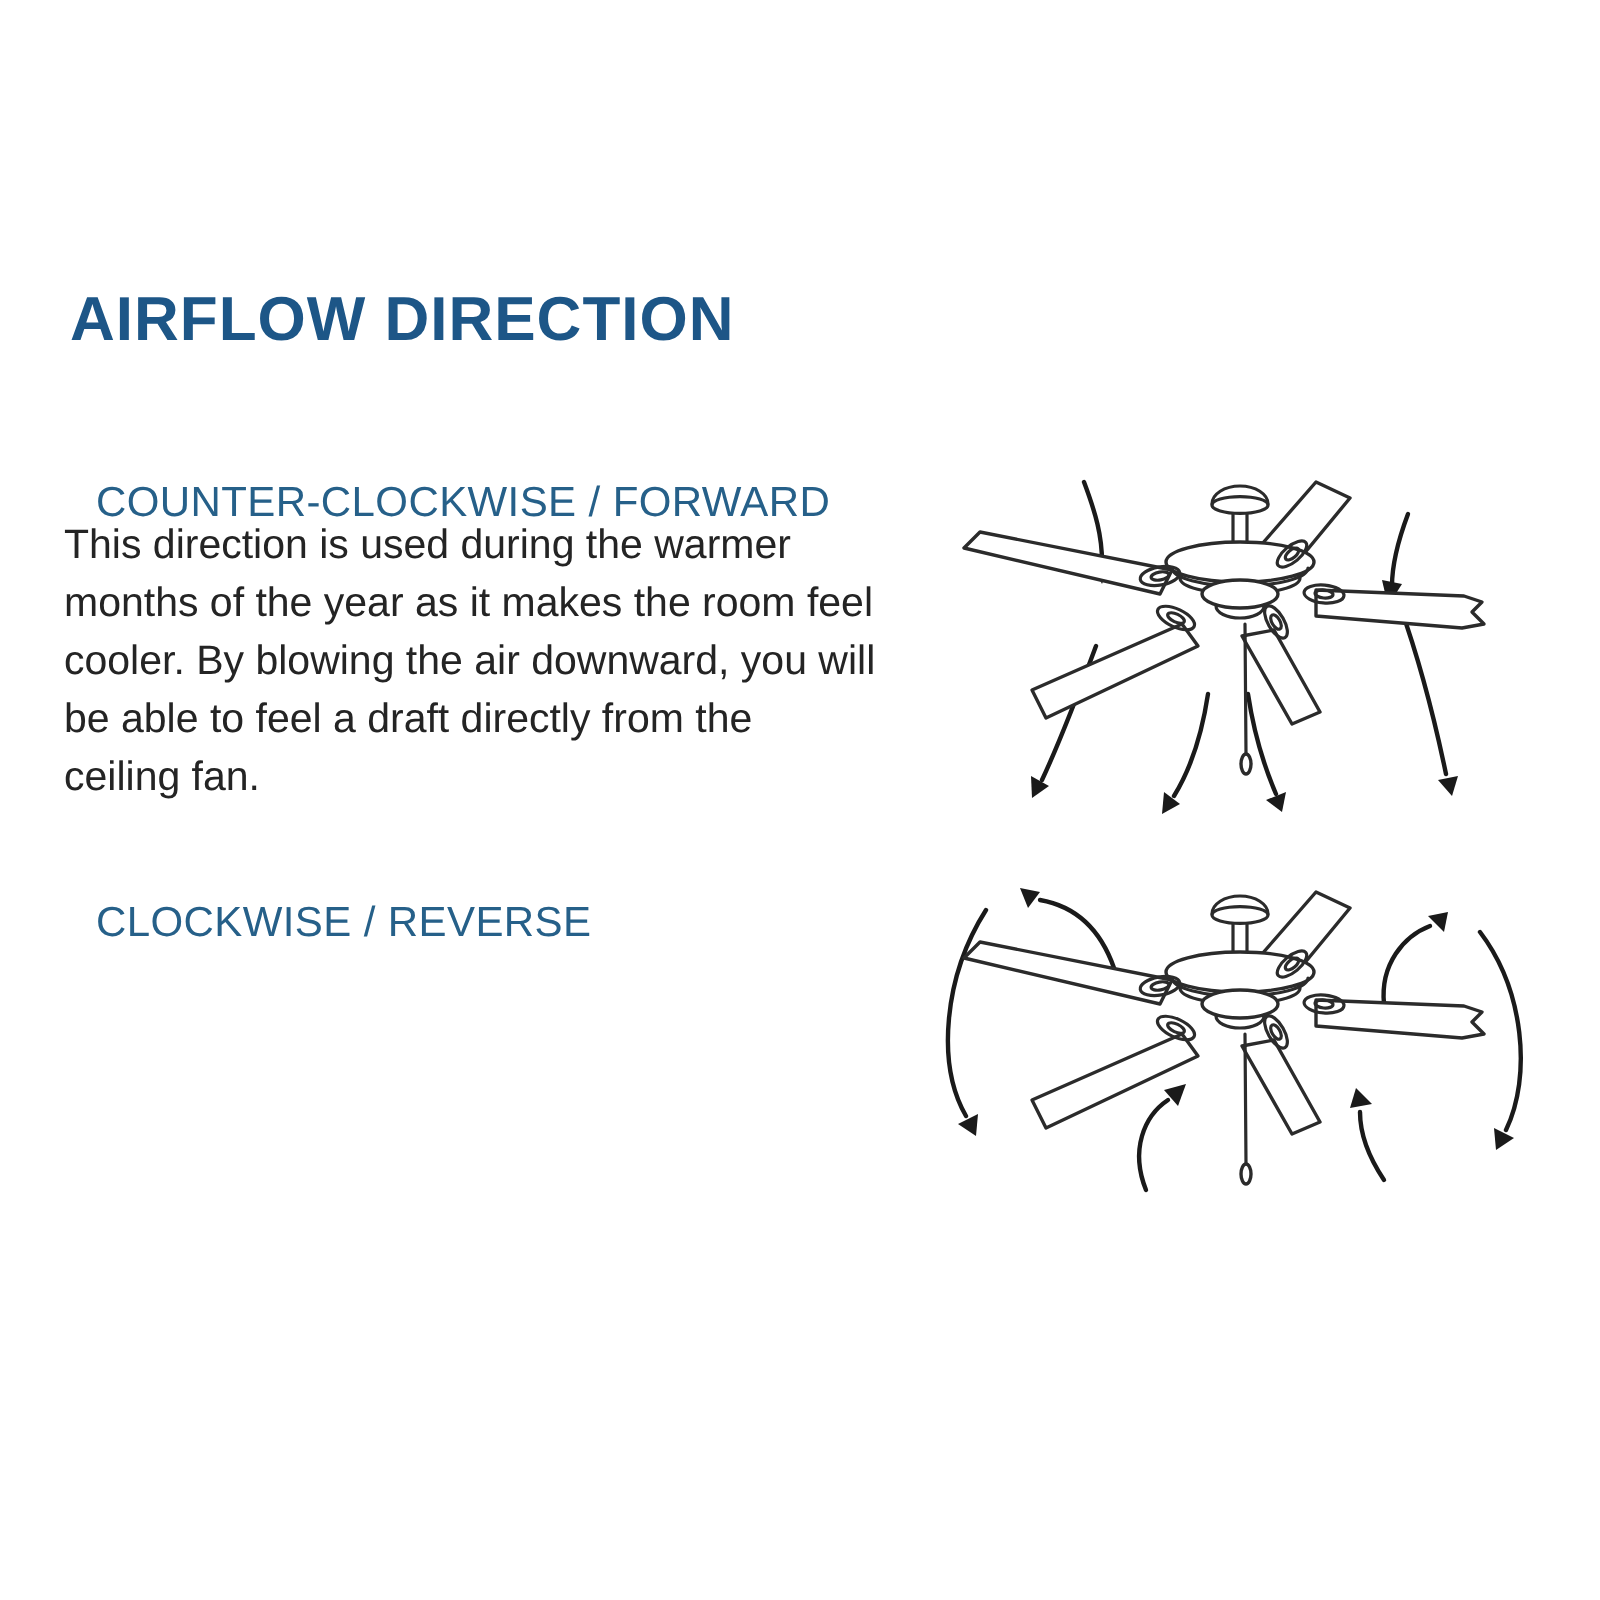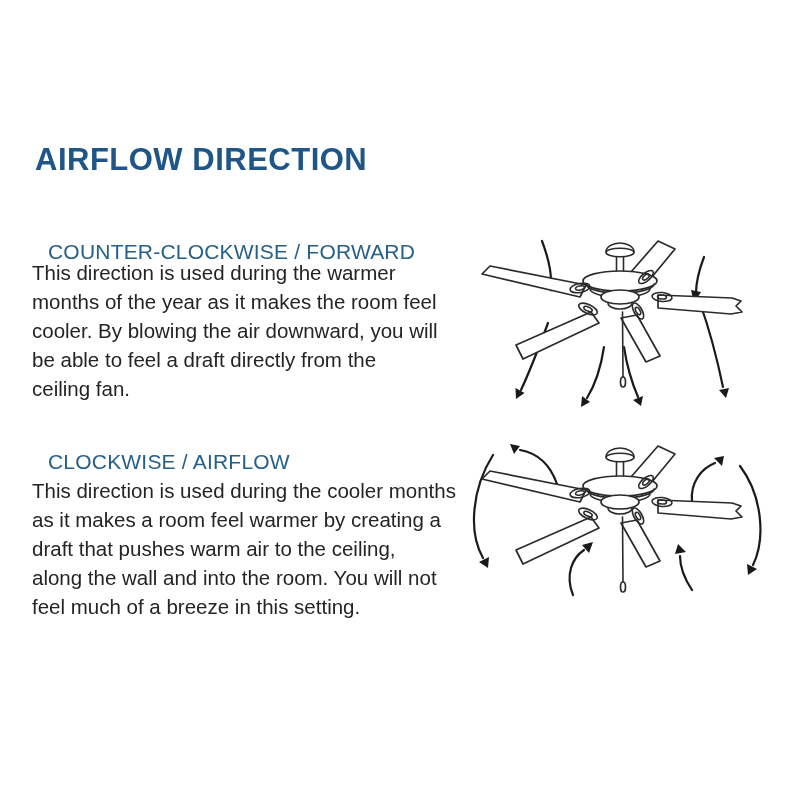--- a/index.html
+++ b/index.html
@@ -98,26 +98,21 @@
       <path class="flow" d="M144,112 C141,132 135,150 127,163"></path>
       <path class="head" d="M121,172 L130,167 L122,161 Z"></path>
       <path class="flow" d="M164,112 C167,132 172,148 178,162"></path>
       <path class="head" d="M181,171 L173,165 L183,161 Z"></path>
       <path class="flow" d="M240,68 C250,96 258,128 263,152"></path>
       <path class="head" d="M266,163 L259,155 L269,153 Z"></path>
     </g>
     <use href="#fan"></use>
   </svg>
 
-  <div class="section-heading heading-2">CLOCKWISE / AIRFLOW</div>
-  <div class="section-body body-2">This direction is used during the cooler months
-as it makes a room feel warmer by creating a
-draft that pushes warm air to the ceiling,
-along the wall and into the room. You will not
-feel much of a breeze in this setting.</div>
+  <div class="section-heading heading-2">CLOCKWISE / REVERSE</div>
 
   <svg class="fan-illo fan-2" viewBox="0 0 320 190">
     <g>
       <path class="flow" d="M97,44 C90,24 77,13 60,10"></path>
       <path class="head" d="M50,4 L60,6 L54,14 Z"></path>
       <path class="flow" d="M33,15 C12,48 8,92 23,118"></path>
       <path class="head" d="M28,128 L19,122 L29,117 Z"></path>
       <path class="flow" d="M113,155 C105,135 112,118 124,110"></path>
       <path class="head" d="M133,102 L129,113 L122,105 Z"></path>
       <path class="flow" d="M232,150 C224,138 220,126 220,116"></path>

